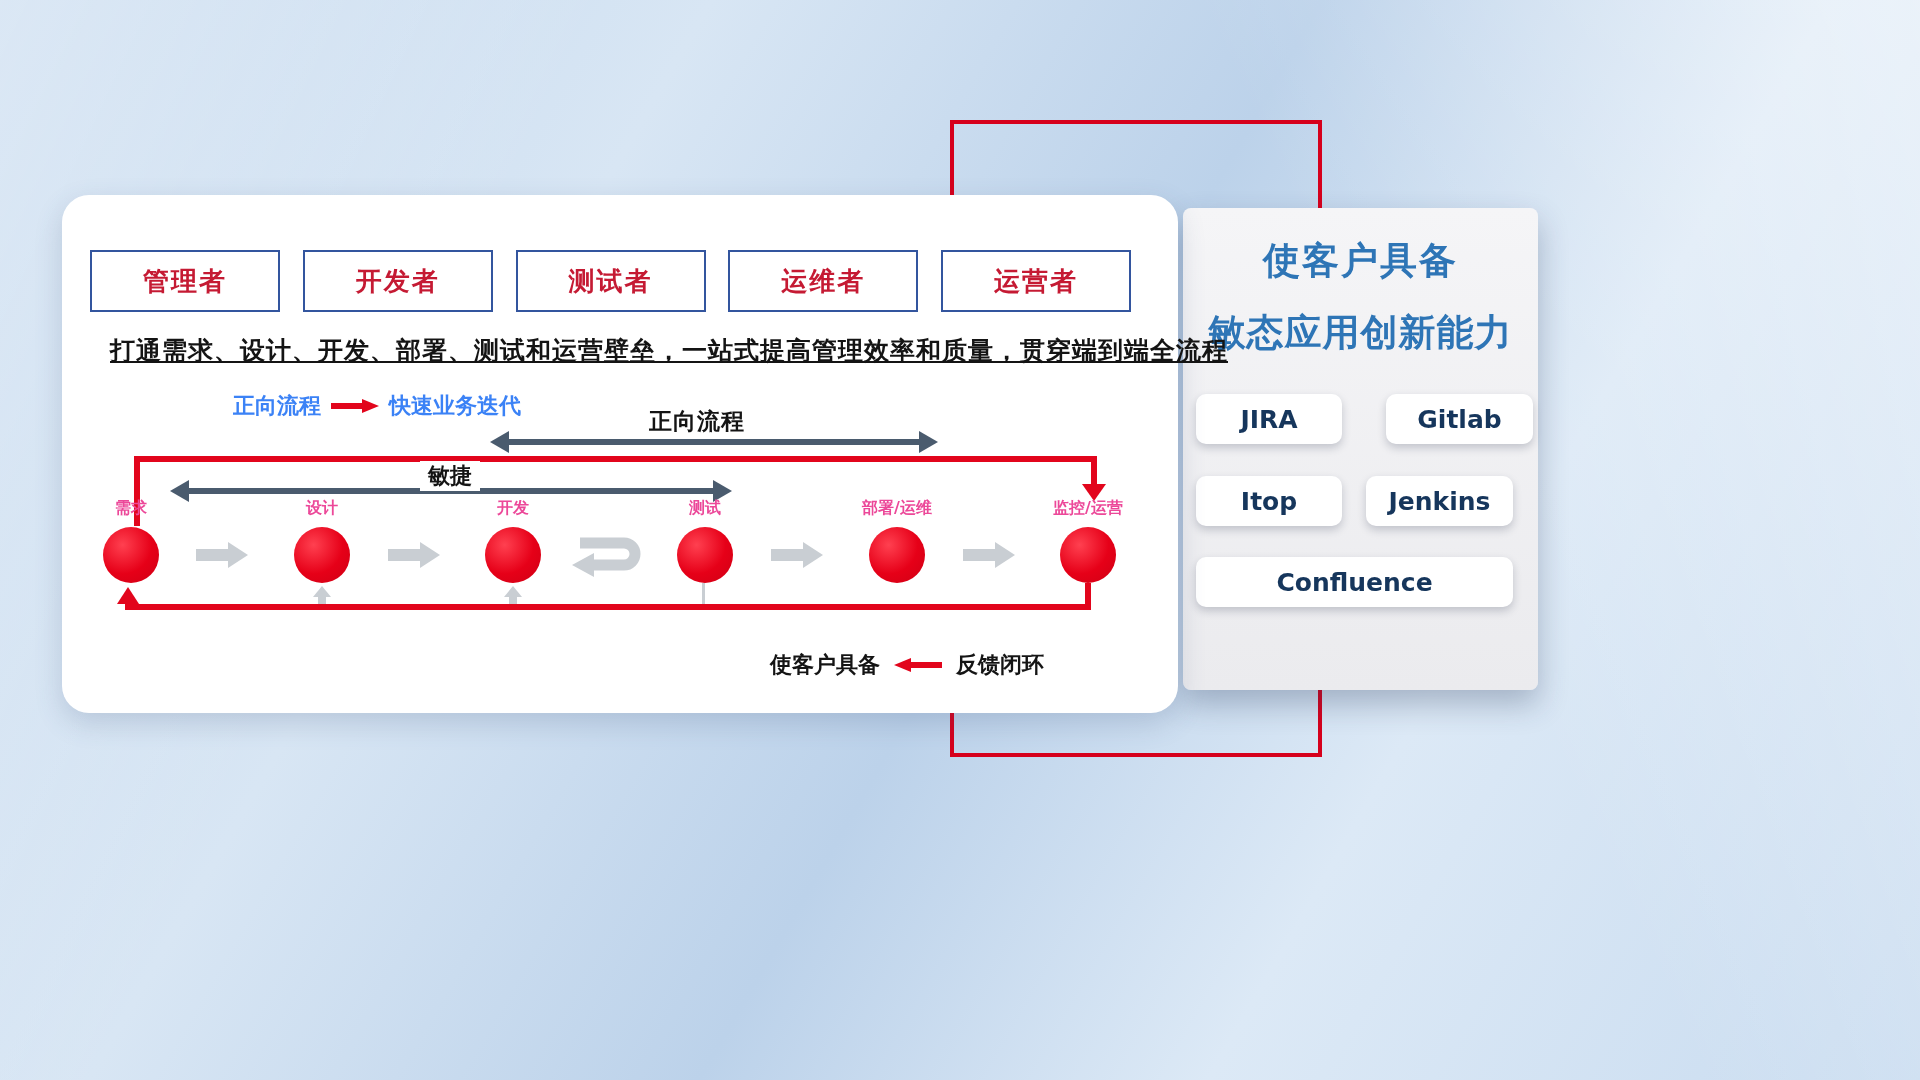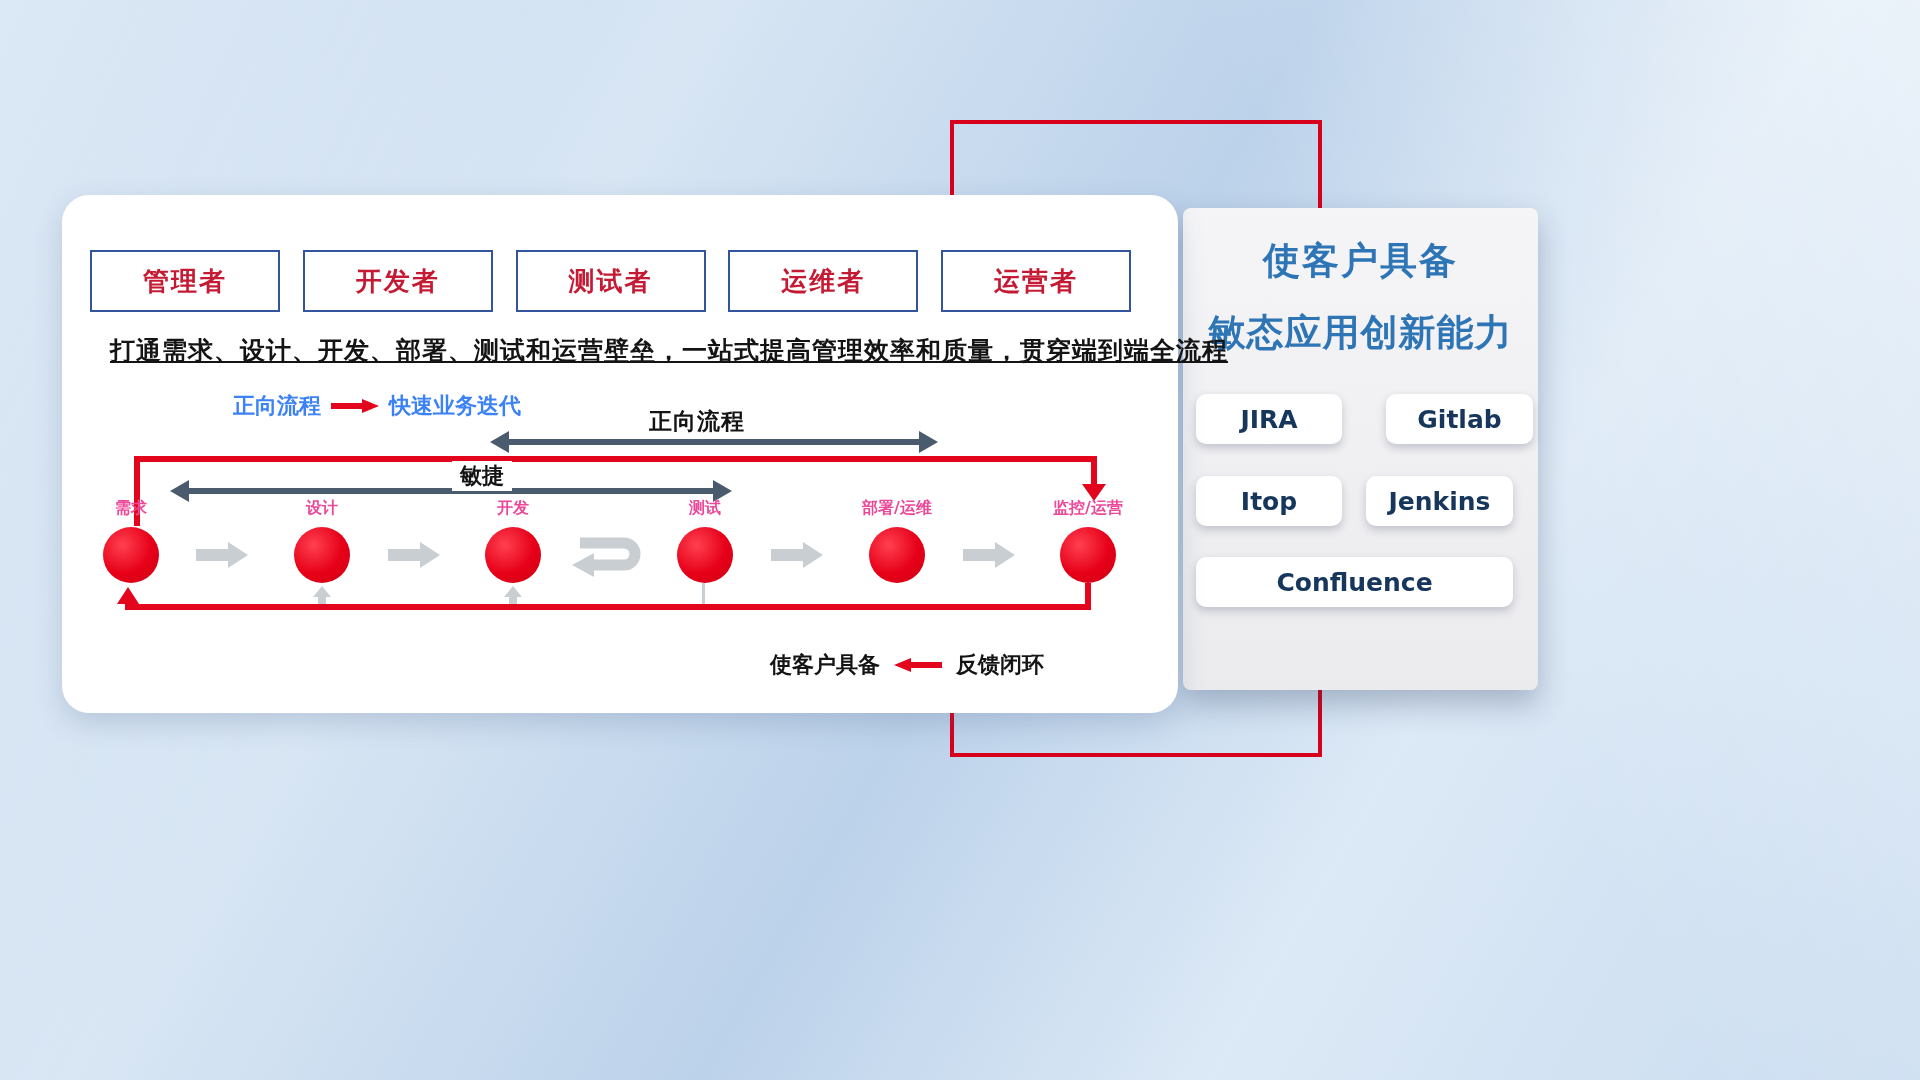--- a/index.html
+++ b/index.html
@@ -67,21 +67,21 @@
   .l-arrow .stem{position:absolute;right:0;top:4px;width:32px;height:6px;background:var(--red);}
   .l-arrow .head{position:absolute;left:0;top:0;width:0;height:0;
     border-right:17px solid var(--red);border-top:7px solid transparent;border-bottom:7px solid transparent;}
 
   .cd-label{
     position:absolute;left:635px;top:211px;transform:translateX(-50%);
     font-size:23px;font-weight:bold;color:#141414;letter-spacing:1px;
   }
   .agile-label{
     position:absolute;left:388px;top:266px;transform:translateX(-50%);
-    font-size:22px;font-weight:bold;color:#141414;background:#fff;padding:0 8px;z-index:5;margin-left:32px;
+    font-size:22px;font-weight:bold;color:#141414;background:#fff;padding:0 8px;z-index:5;
   }
 
   
   .darrow{position:absolute;height:22px;}
   .darrow .stem{position:absolute;left:14px;right:14px;top:8px;height:6px;background:var(--dark-arrow);}
   .darrow .head-l{position:absolute;left:0;top:0;width:0;height:0;
     border-right:19px solid var(--dark-arrow);border-top:11px solid transparent;border-bottom:11px solid transparent;}
   .darrow .head-r{position:absolute;right:0;top:0;width:0;height:0;
     border-left:19px solid var(--dark-arrow);border-top:11px solid transparent;border-bottom:11px solid transparent;}
   .cd-arrow{left:428px;top:236px;width:448px;}

